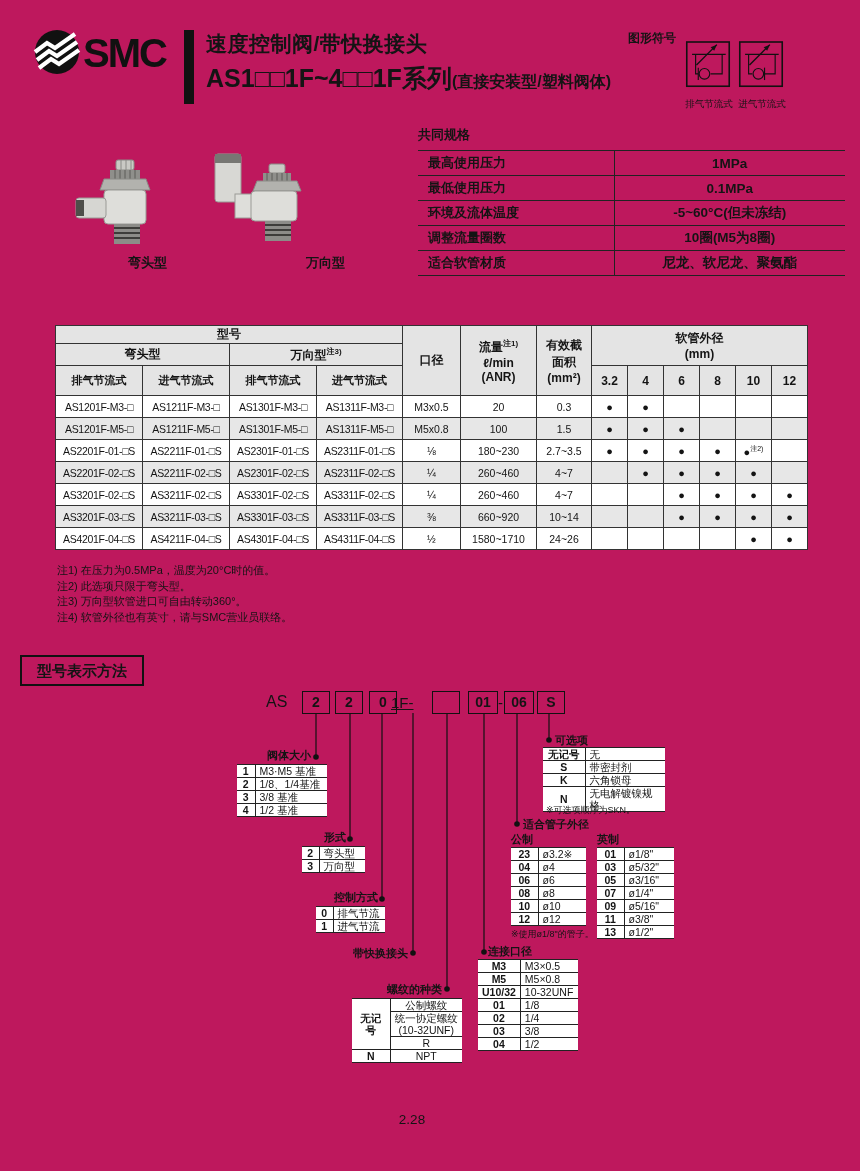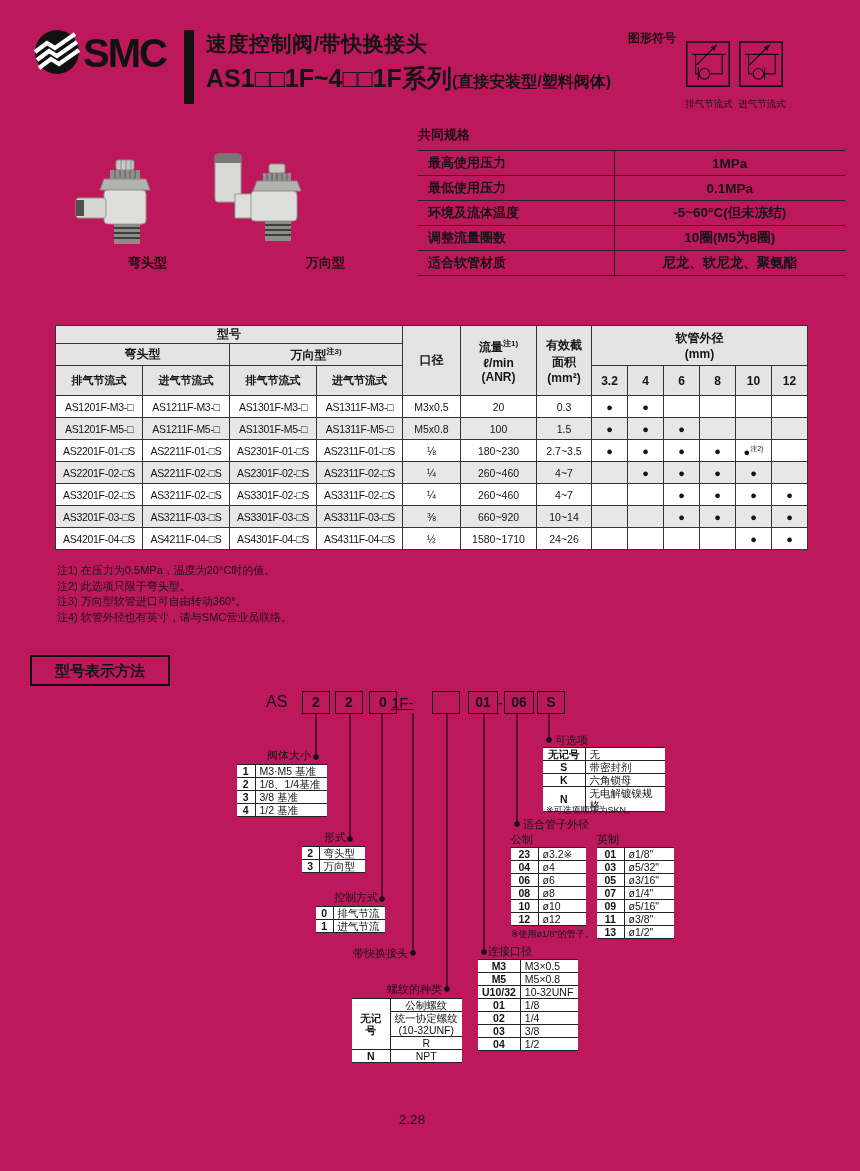--- a/index.html
+++ b/index.html
@@ -45,28 +45,28 @@
   table.model-table tr.shaded td { background:#e7e7e7; }
   table.model-table td.model-cell { letter-spacing:-0.3px; }
   table.model-table td.dot-cell { font-size:11px; }
   .note-sup { font-size:8px; vertical-align:super; font-weight:bold; }
   sup.dot-note { font-size:7px; vertical-align:super; }
 
   
   .notes { position:absolute; left:57px; top:563px; font-size:11px; line-height:15.5px; }
 
   
-  .designation-box { position:absolute; left:30px; top:655px; width:140px; height:31px; border:2px solid #111;
+  .designation-box { position:absolute; left:20px; top:655px; width:124px; height:31px; border:2px solid #111;
                      font-size:15px; font-weight:bold; text-align:center; line-height:27px; }
   .code-prefix { position:absolute; left:266px; top:693px; font-size:16px; font-weight:500; }
   .code-box { position:absolute; width:28px; height:23px; border:1.6px solid #111; text-align:center;
               font-size:14px; font-weight:600; line-height:20px; top:691px; }
   .code-text { position:absolute; top:694px; font-size:15px; font-weight:500; }
 
-  .diagram-label { position:absolute; font-size:11px; font-weight:normal; white-space:nowrap; }
+  .diagram-label { position:absolute; font-size:11px; font-weight:bold; white-space:nowrap; }
   .diagram-note { position:absolute; font-size:9px; white-space:nowrap; }
 
   table.mini { position:absolute; border-collapse:collapse; font-size:10.5px; background:#fff; }
   table.mini td { border-top:1.1px solid #222; padding:0 4px; height:12px; line-height:12px; }
   table.mini tr:last-child td { border-bottom:1.1px solid #222; }
   table.mini td.code { border-right:1.1px solid #222; text-align:center; font-weight:bold; }
   table.mini td.desc { text-align:left; }
   table.mini.thread td.desc { max-width:70px; white-space:normal;text-align:center; }
 
   .connector-svg { position:absolute; left:0; top:713px; pointer-events:none; }

